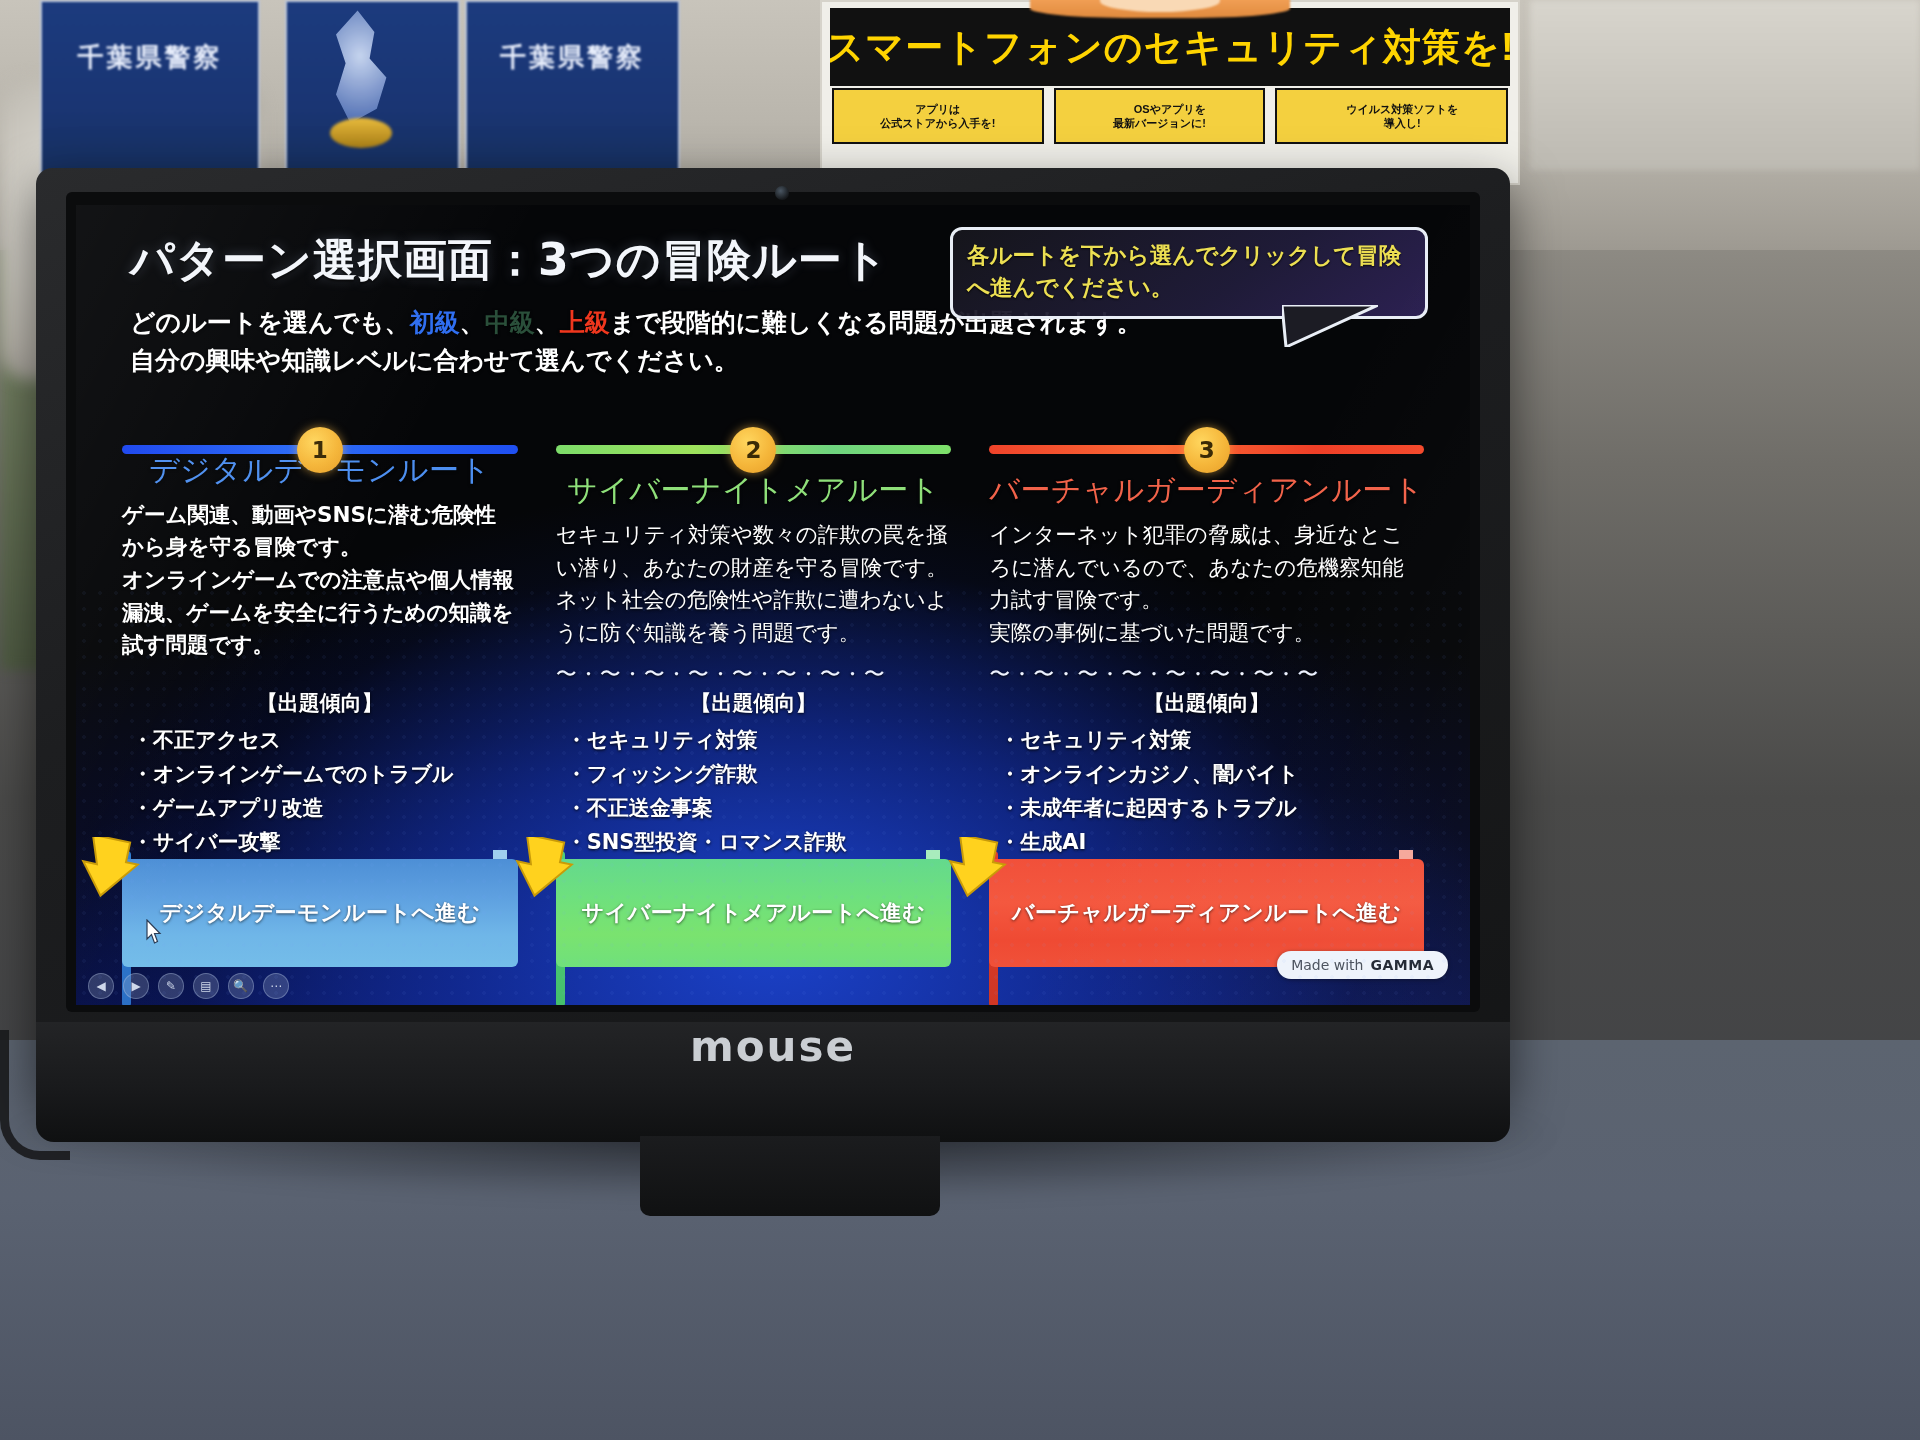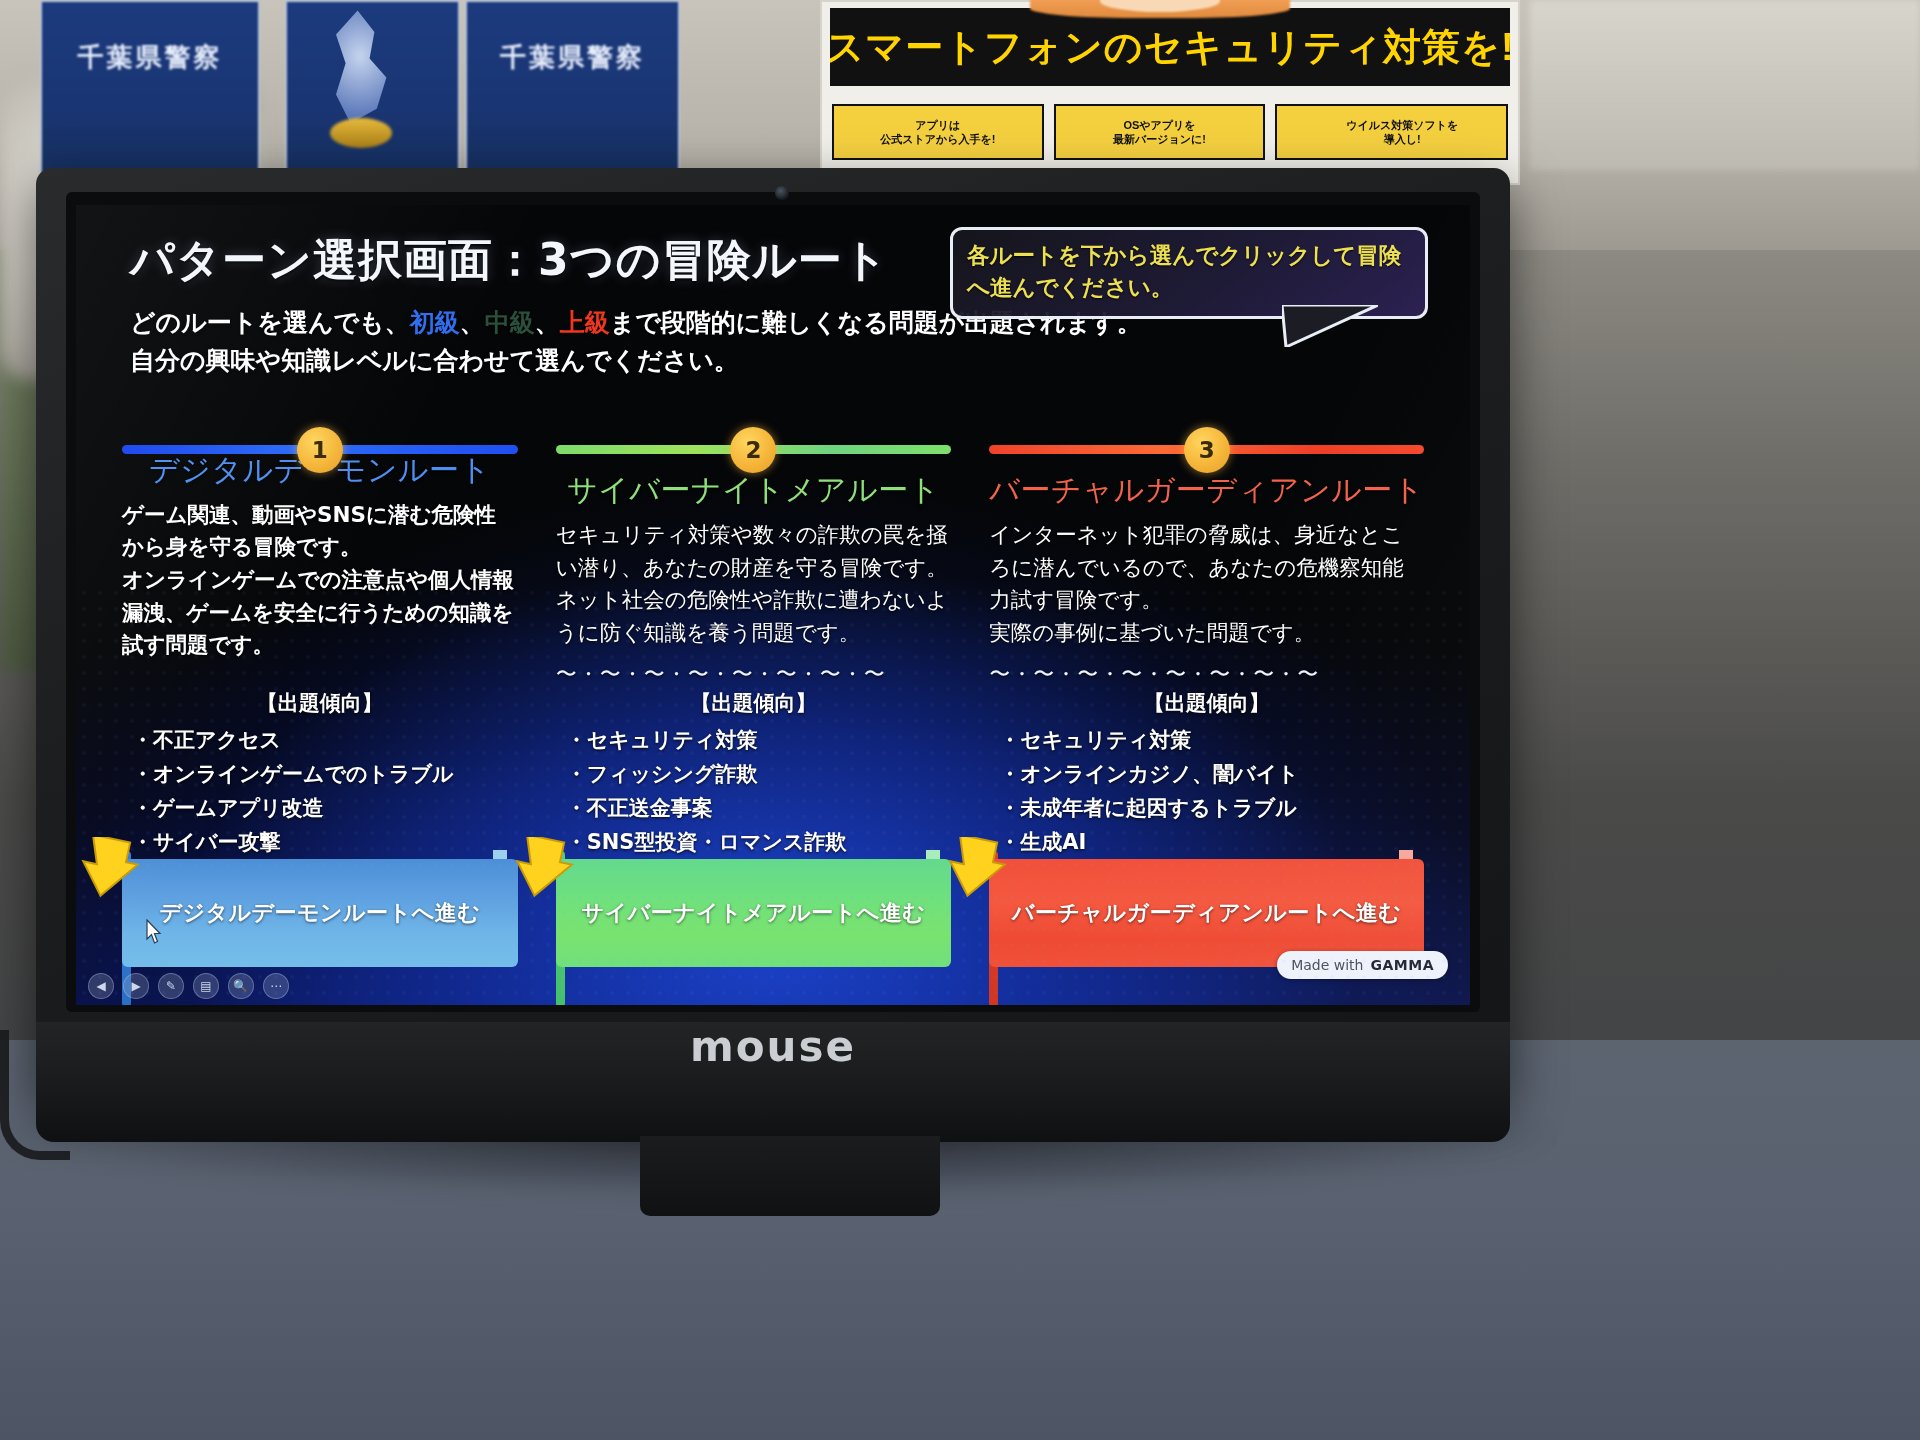--- a/index.html
+++ b/index.html
@@ -60,21 +60,21 @@
     background: linear-gradient(180deg,#e6b93c,#a97f16);
     border-radius: 50%; filter: blur(1.5px);
   }
 
   
   #poster-sec {
     position: absolute; left: 820px; top: 0; width: 700px; height: 185px;
     background: #f0efe9; border: 2px solid #d6d3ca; filter: blur(.6px);
   }
   #poster-sec .banner {
-    margin: 6px 8px 18px 8px; height: 78px;
+    margin: 6px 8px 2px 8px; height: 78px;
     background: #111; color: #ffd400;
     display: flex; align-items: center; justify-content: center;
     font-size: 38px; font-weight: bold; letter-spacing: 1px;
     white-space: nowrap; overflow: hidden;
   }
   #poster-sec .cells { display: flex; gap: 10px; padding: 0 10px; }
   #poster-sec .cell {
     flex: 1; height: 56px; background: #f4d03f; border: 2px solid #111;
     color: #111; font-size: 11px; font-weight: bold; line-height: 1.3;
     display: flex; align-items: center; justify-content: center; text-align: center;
@@ -319,21 +319,21 @@
   <div class="poster-badge"></div>
   <div class="poster-blue" id="poster-c">
     <span>千葉県警察</span>
   </div>
 
   <div id="poster-sec">
     <div class="banner">スマートフォンのセキュリティ対策を!</div>
     <div class="cells">
       <div class="cell" style="white-space: pre-line;">アプリは
 公式ストアから入手を!</div>
-      <div class="cell" style="white-space: pre-line;">OSやアプリを
+      <div class="cell" style="white-space: pre-line; text-align: right;">OSやアプリを
 最新バージョンに!</div>
       <div class="cell" style="white-space: pre-line; padding-left: 24px;">ウイルス対策ソフトを
 導入し!</div>
     </div>
   </div>
   <div class="poster-cartoon"></div>
   <div class="poster-cartoon2"></div>
   <div id="poster-sec-2"></div>
 
   <div id="laptop-shadow"></div>

